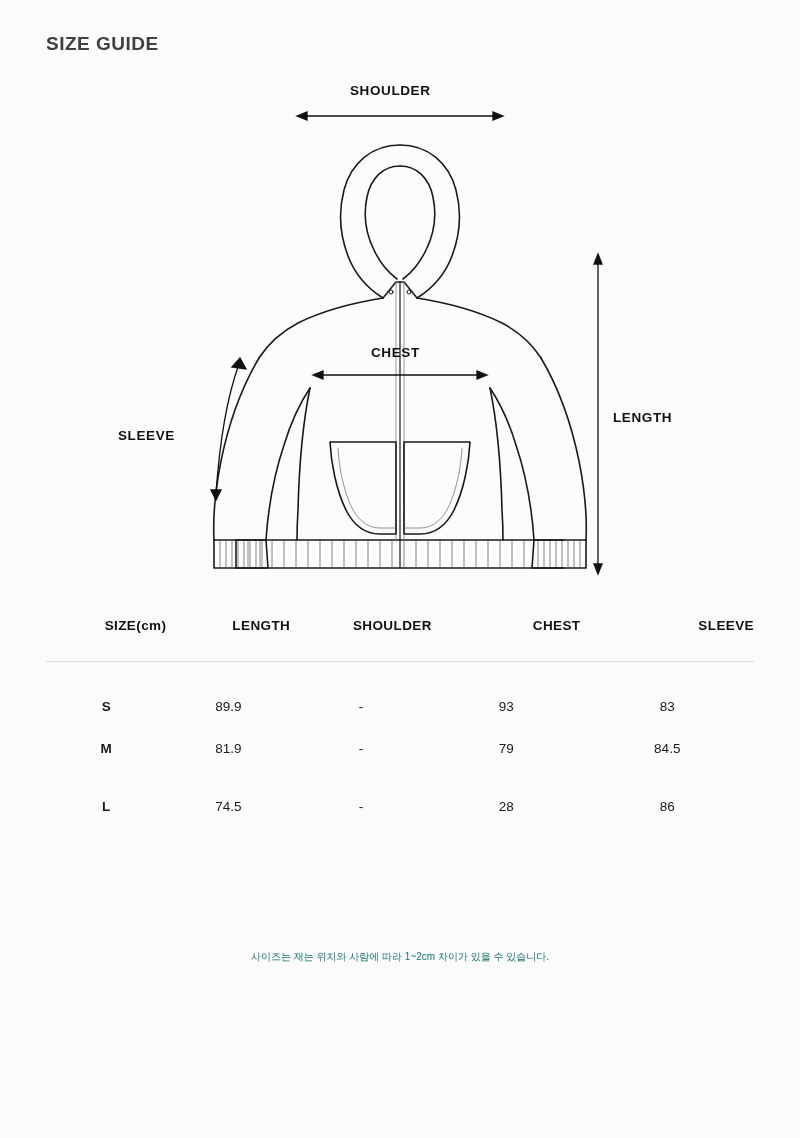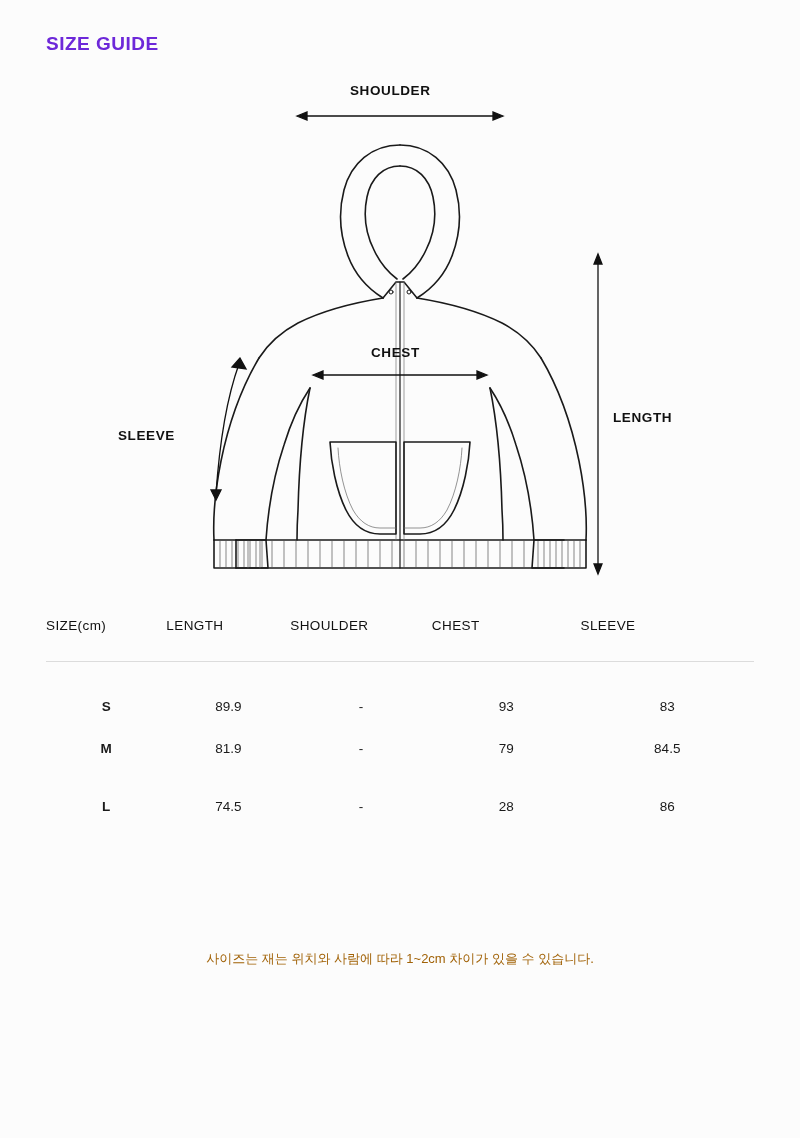--- a/index.html
+++ b/index.html
@@ -15,21 +15,21 @@
     color: #1a1a1a;
     overflow: hidden;
   }
   .page-title {
     position: absolute;
     left: 46px;
     top: 33px;
     font-size: 19px;
     font-weight: bold;
     letter-spacing: 0.5px;
-    color: #6d28d9;
+    color: #404040;
   }
 
   
   .diagram {
     position: absolute;
     left: 0;
     top: 70px;
     width: 800px;
     height: 530px;
   }
@@ -51,25 +51,25 @@
   
   .size-table {
     position: absolute;
     left: 46px;
     top: 618px;
     width: 708px;
     border-collapse: collapse;
   }
   .size-table th {
     font-size: 13.5px;
-    font-weight: normal;
+    font-weight: bold;
     letter-spacing: 0.4px;
     color: #111;
     padding: 0 0 28px 0;
-    text-align: left;
+    text-align: right;
   }
   .size-table thead tr {
     border-bottom: 1px solid #dcdcdc;
   }
   .size-table td {
     font-size: 13.5px;
     color: #1a1a1a;
     text-align: center;
     padding: 0;
     height: 58px;
@@ -90,23 +90,23 @@
   
   .notes {
     position: absolute;
     left: 0;
     top: 950px;
     width: 800px;
     text-align: center;
   }
   .notes p {
     margin: 0 0 9px 0;
-    font-size: 13px;
+    font-size: 10px;
     line-height: 1.45;
-    color: #a16207;
+    color: #0f766e;
   }
 </style>
 </head>
 <body>
 
 <div class="page-title">SIZE GUIDE</div>
 
 <div class="diagram">
   <svg width="800" height="530" viewBox="0 0 800 530">
     <g fill="none" stroke="#1a1a1a" stroke-width="1.6" stroke-linejoin="round" stroke-linecap="round">

